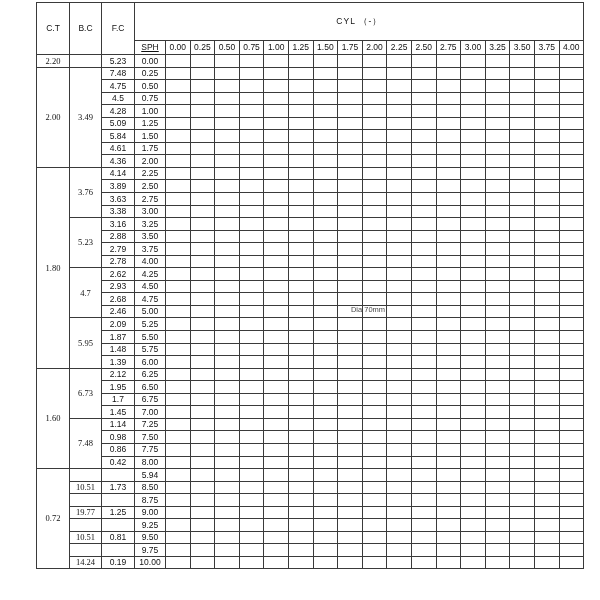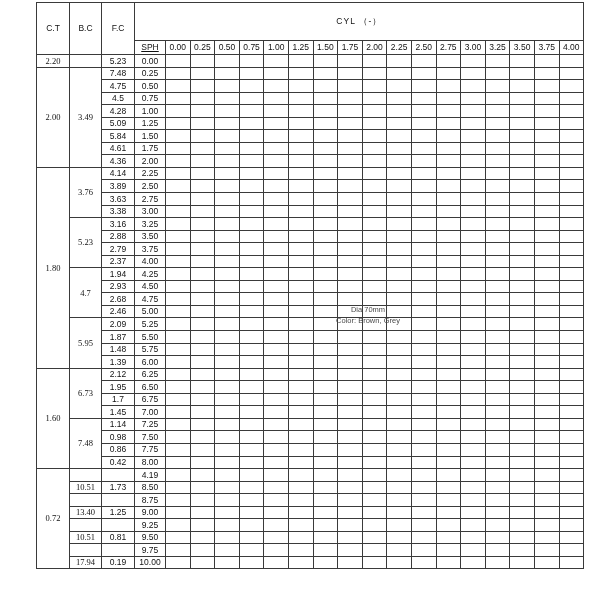--- a/index.html
+++ b/index.html
@@ -504,21 +504,21 @@
           <td class="cyl-cell"></td>
           <td class="cyl-cell"></td>
           <td class="cyl-cell"></td>
           <td class="cyl-cell"></td>
           <td class="cyl-cell"></td>
           <td class="cyl-cell"></td>
           <td class="cyl-cell"></td>
           <td class="cyl-cell"></td>
         </tr>
         <tr>
-          <td class="fc-cell">2.37</td>
+          <td class="fc-cell">2.78</td>
           <td class="sph-cell">4.00</td>
           <td class="cyl-cell"></td>
           <td class="cyl-cell"></td>
           <td class="cyl-cell"></td>
           <td class="cyl-cell"></td>
           <td class="cyl-cell"></td>
           <td class="cyl-cell"></td>
           <td class="cyl-cell"></td>
           <td class="cyl-cell"></td>
           <td class="cyl-cell"></td>
@@ -526,21 +526,21 @@
           <td class="cyl-cell"></td>
           <td class="cyl-cell"></td>
           <td class="cyl-cell"></td>
           <td class="cyl-cell"></td>
           <td class="cyl-cell"></td>
           <td class="cyl-cell"></td>
           <td class="cyl-cell"></td>
         </tr>
         <tr>
           <td class="bc-cell bc-sep" rowspan="4">4.7</td>
-          <td class="fc-cell">1.94</td>
+          <td class="fc-cell">2.62</td>
           <td class="sph-cell">4.25</td>
           <td class="cyl-cell"></td>
           <td class="cyl-cell"></td>
           <td class="cyl-cell"></td>
           <td class="cyl-cell"></td>
           <td class="cyl-cell"></td>
           <td class="cyl-cell"></td>
           <td class="cyl-cell"></td>
           <td class="cyl-cell"></td>
           <td class="cyl-cell"></td>
@@ -869,21 +869,21 @@
           <td class="cyl-cell"></td>
           <td class="cyl-cell"></td>
           <td class="cyl-cell"></td>
           <td class="cyl-cell"></td>
           <td class="cyl-cell"></td>
         </tr>
         <tr class="group-start">
           <td class="ct-cell" rowspan="9">0.72</td>
           <td class="bc-cell" rowspan="1"></td>
           <td class="fc-cell"></td>
-          <td class="sph-cell">4.19</td>
+          <td class="sph-cell">5.94</td>
           <td class="cyl-cell"></td>
           <td class="cyl-cell"></td>
           <td class="cyl-cell"></td>
           <td class="cyl-cell"></td>
           <td class="cyl-cell"></td>
           <td class="cyl-cell"></td>
           <td class="cyl-cell"></td>
           <td class="cyl-cell"></td>
           <td class="cyl-cell"></td>
           <td class="cyl-cell"></td>
@@ -933,21 +933,21 @@
           <td class="cyl-cell"></td>
           <td class="cyl-cell"></td>
           <td class="cyl-cell"></td>
           <td class="cyl-cell"></td>
           <td class="cyl-cell"></td>
           <td class="cyl-cell"></td>
           <td class="cyl-cell"></td>
           <td class="cyl-cell"></td>
         </tr>
         <tr>
-          <td class="bc-cell bc-sep" rowspan="1">13.40</td>
+          <td class="bc-cell bc-sep" rowspan="1">19.77</td>
           <td class="fc-cell">1.25</td>
           <td class="sph-cell">9.00</td>
           <td class="cyl-cell"></td>
           <td class="cyl-cell"></td>
           <td class="cyl-cell"></td>
           <td class="cyl-cell"></td>
           <td class="cyl-cell"></td>
           <td class="cyl-cell"></td>
           <td class="cyl-cell"></td>
           <td class="cyl-cell"></td>
@@ -1021,21 +1021,21 @@
           <td class="cyl-cell"></td>
           <td class="cyl-cell"></td>
           <td class="cyl-cell"></td>
           <td class="cyl-cell"></td>
           <td class="cyl-cell"></td>
           <td class="cyl-cell"></td>
           <td class="cyl-cell"></td>
           <td class="cyl-cell"></td>
         </tr>
         <tr>
-          <td class="bc-cell bc-sep" rowspan="1">17.94</td>
+          <td class="bc-cell bc-sep" rowspan="1">14.24</td>
           <td class="fc-cell">0.19</td>
           <td class="sph-cell">10.00</td>
           <td class="cyl-cell"></td>
           <td class="cyl-cell"></td>
           <td class="cyl-cell"></td>
           <td class="cyl-cell"></td>
           <td class="cyl-cell"></td>
           <td class="cyl-cell"></td>
           <td class="cyl-cell"></td>
           <td class="cyl-cell"></td>
@@ -1047,16 +1047,15 @@
           <td class="cyl-cell"></td>
           <td class="cyl-cell"></td>
           <td class="cyl-cell"></td>
           <td class="cyl-cell"></td>
         </tr>
       </tbody>
   </table>
 
   <div id="annotation">
     <div>Dia 70mm</div>
-    <div>Color: Brown, Grey</div>
   </div>
 
 </div>
 
 </body></html>

